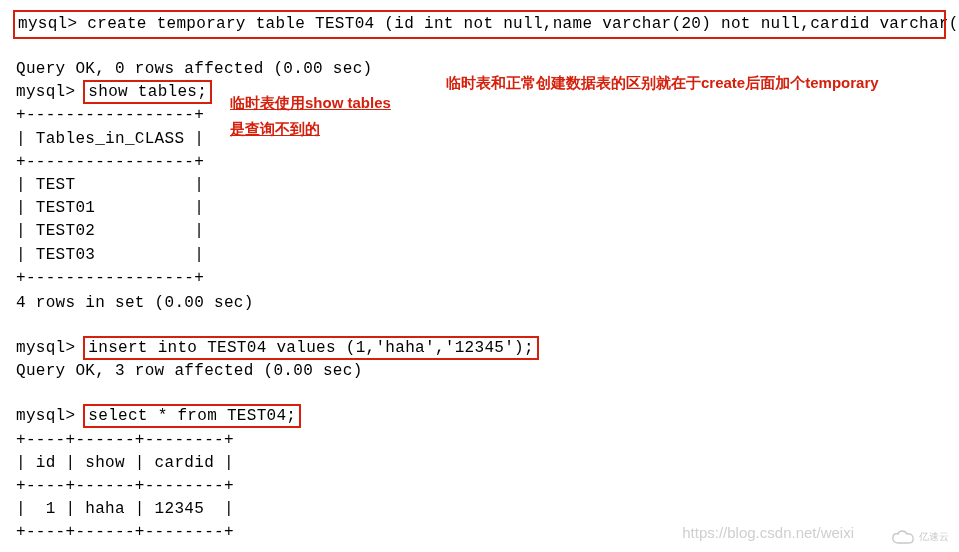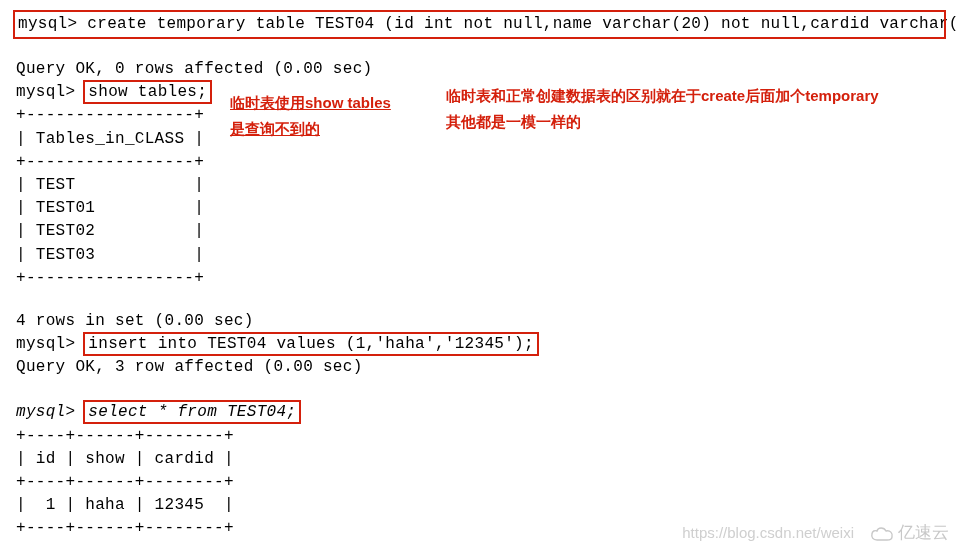--- a/index.html
+++ b/index.html
@@ -41,37 +41,37 @@
     }
     .annotation {
       position: absolute;
       color: #d4200c;
       font-family: "Microsoft YaHei", "SimSun", sans-serif;
       font-weight: bold;
       font-size: 15px;
       line-height: 1.7;
     }
     .anno1 { top: 90px; left: 230px; width: 170px; text-decoration: underline; }
-    .anno2 { top: 83px; left: 446px; width: 500px; }
+    .anno2 { top: 70px; left: 446px; width: 500px; }
     .watermark1 {
       position: absolute;
       bottom: 8px;
       right: 105px;
       color: #cfcfcf;
       font-family: Arial, sans-serif;
       font-size: 15px;
       margin-left: 44px;
     }
     .watermark2 {
       position: absolute;
       bottom: 6px;
       right: 10px;
       color: #c8c8c8;
       font-family: Arial, sans-serif;
-      font-size: 17px;
+      font-size: 10px;
       display: flex;
       align-items: center;
     }
     .watermark2 svg { margin-right: 2px; }
   </style>
 </head>
 <body>
 
 <div class="term-block box-red create-box"><span>mysql&gt;</span> <span>create temporary table TEST04 (id int not null,name varchar(20) not null,cardid varchar(18) not null unique key,primary key (id));</span></div>
 
@@ -82,36 +82,35 @@
 <div class="term-block" style=""><span>mysql&gt;</span> <span class="show-box"><span>show tables;</span></span></div>
 
 <div class="term-block">+-----------------+</div>
 <div class="term-block">| Tables_in_CLASS |</div>
 <div class="term-block">+-----------------+</div>
 <div class="term-block">| TEST            |</div>
 <div class="term-block">| TEST01          |</div>
 <div class="term-block">| TEST02          |</div>
 <div class="term-block">| TEST03          |</div>
 <div class="term-block">+-----------------+</div>
-<div class="term-block" style="margin-top:20px;">4 rows in set (0.00 sec)</div>
+<div class="term-block" style="margin-top:2px;">4 rows in set (0.00 sec)</div>
 
-<div class="term-block" style=""><span>mysql&gt;</span> <span class="insert-box"><span>insert into TEST04 values (1,'haha','12345');</span></span></div>
+<div class="term-block" style="margin-top:22px;"><span>mysql&gt;</span> <span class="insert-box"><span>insert into TEST04 values (1,'haha','12345');</span></span></div>
 <div class="term-block">Query OK, 3 row affected (0.00 sec)</div>
 
-<div class="term-block" style="margin-top:22px;font-style:italic;"><span>mysql&gt;</span> <span class="select-box"><span>select * from TEST04;</span></span></div>
+<div class="term-block" style="margin-top:22px;"><span>mysql&gt;</span> <span class="select-box"><span>select * from TEST04;</span></span></div>
 <div class="term-block">+----+------+--------+</div>
 <div class="term-block">| id | show | cardid |</div>
 <div class="term-block">+----+------+--------+</div>
 <div class="term-block">|  1 | haha | 12345  |</div>
 <div class="term-block">+----+------+--------+</div>
 
 <div class="annotation anno1">临时表使用show tables是查询不到的</div>
 <div class="annotation anno2">
   <div>临时表和正常创建数据表的区别就在于create后面加个temporary</div>
-  <div>其他都是一模一样的</div>
 </div>
 
 <div class="watermark1">https://blog.csdn.net/weixi</div>
 <div class="watermark2">
   <svg width="26" height="18" viewBox="0 0 26 18">
     <path d="M7 15 C3 15 1 12 2 9 C2 6 5 5 7 6 C8 2 14 2 16 6 C20 5 23 8 22 12 C22 15 19 15 17 15 Z" fill="none" stroke="#c8c8c8" stroke-width="1.4"></path>
   </svg>
   <span>亿速云</span>
 </div>
 

